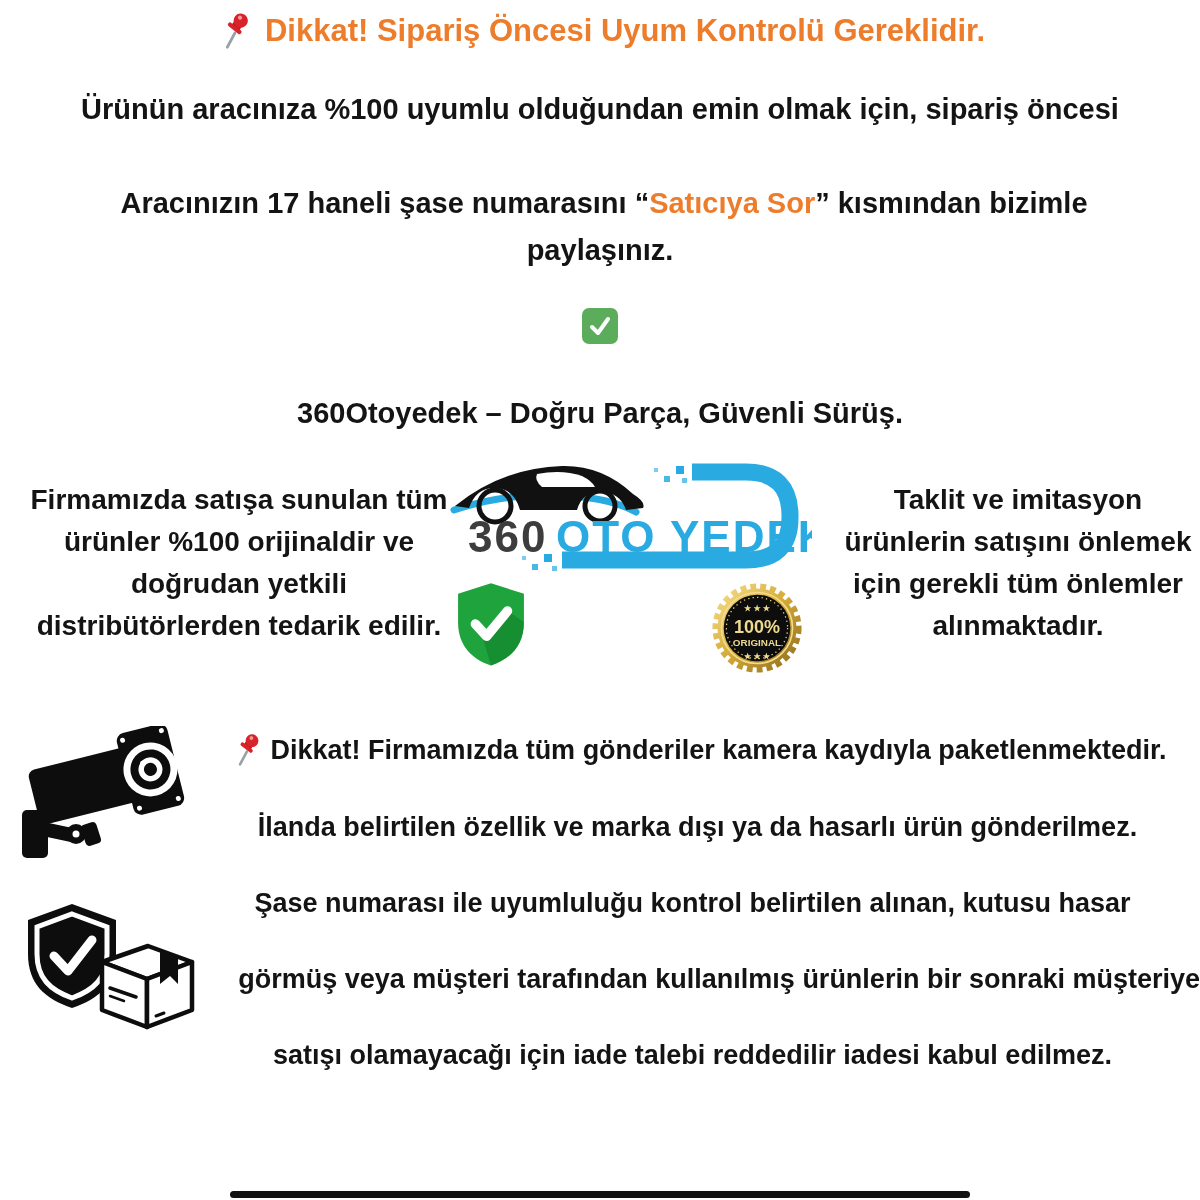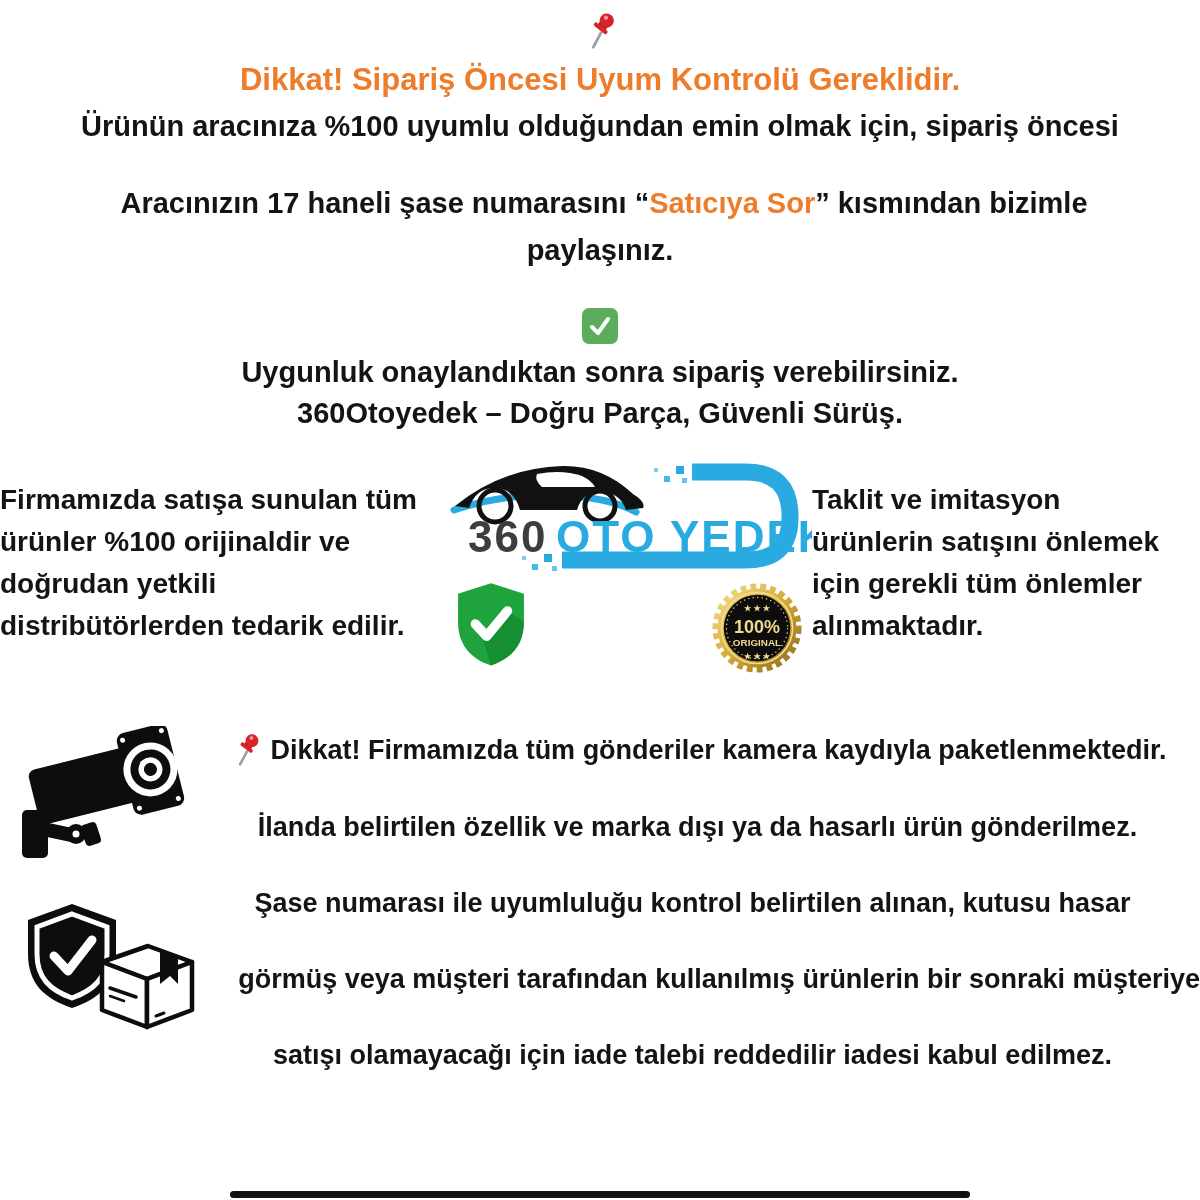--- a/index.html
+++ b/index.html
@@ -3,25 +3,25 @@
 <meta charset="utf-8">
 <style>
   html,body{margin:0;padding:0;background:#ffffff;}
   .page{
     position:relative;width:1200px;height:1200px;background:#ffffff;
     font-family:"Liberation Sans",sans-serif;font-weight:bold;color:#141414;
     overflow:hidden;
   }
   .line{position:absolute;left:0;right:0;text-align:center;white-space:nowrap;}
   .orange{color:#ED7C2B;}
-  .row-center{display:flex;justify-content:center;align-items:center;gap:12px;flex-direction:column;}
+  .row-center{display:flex;justify-content:center;align-items:center;gap:12px;}
   .t31{font-size:31px;}
   .t29{font-size:29px;}
   .t27{font-size:27px;}
-  .para{position:absolute;font-size:28px;line-height:42px;}
+  .para{position:absolute;text-align:center;font-size:28px;line-height:42px;padding-left:13px;}
   .abs{position:absolute;}
   .checksq{
     display:inline-flex;width:36px;height:36px;background:#5BAD5B;border-radius:7px;
     align-items:center;justify-content:center;flex:0 0 auto;
   }
   .pin{width:38px;height:38px;flex:0 0 auto;display:inline-block;vertical-align:middle;}
   .caml1{position:absolute;left:195px;width:1005px;text-align:center;display:flex;justify-content:center;align-items:center;gap:8px;white-space:nowrap;}
   .bottom-bar{position:absolute;left:230px;top:1191px;width:740px;height:7px;background:#111;border-radius:4px;}
 </style>
 </head>
@@ -35,32 +35,31 @@
       <g transform="rotate(38 24 13)">
         <rect x="19" y="12" width="10" height="6" rx="2" fill="#b71c1c"></rect>
         <rect x="15.5" y="16" width="17" height="4.5" rx="2.2" fill="#d8232a"></rect>
         <circle cx="24" cy="8" r="7.5" fill="#d8232a"></circle>
         <circle cx="21.5" cy="6" r="2.2" fill="#ef9a9a"></circle>
       </g>
     </svg>
     <span class="t31 orange">Dikkat! Sipariş Öncesi Uyum Kontrolü Gereklidir.</span>
   </div>
 
-  <div class="line t29" style="top:110px;">Ürünün aracınıza %100 uyumlu olduğundan emin olmak için, sipariş öncesi</div>
+  <div class="line t29" style="top:93px;">Ürünün aracınıza %100 uyumlu olduğundan emin olmak için, sipariş öncesi</div>
 
   <div class="line t29" style="top:187px;padding-left:8px;"><span>Aracınızın 17 haneli şase numarasını “</span><span class="orange">Satıcıya Sor</span><span>” kısmından bizimle</span></div>
   <div class="line t29" style="top:234px;">paylaşınız.</div>
 
   <div class="line row-center" style="top:308px;">
     <span class="checksq">
       <svg width="26" height="26" viewBox="0 0 26 26">
           <polyline points="5,14 11,20 21,6" fill="none" stroke="#ffffff" stroke-width="4" stroke-linecap="round" stroke-linejoin="round"></polyline>
         </svg>
     </span>
-    <span class="t29">Uygunluk onaylandıktan sonra sipariş verebilirsiniz.</span>
   </div>
 
   <div class="line t29" style="top:397px;">360Otoyedek – Doğru Parça, Güvenli Sürüş.</div>
 
   <div class="para" style="left:0px;width:452px;top:479px;">
     <div>Firmamızda satışa sunulan tüm</div>
     <div>ürünler %100 orijinaldir ve</div>
     <div>doğrudan yetkili</div>
     <div>distribütörlerden tedarik edilir.</div>
   </div>

